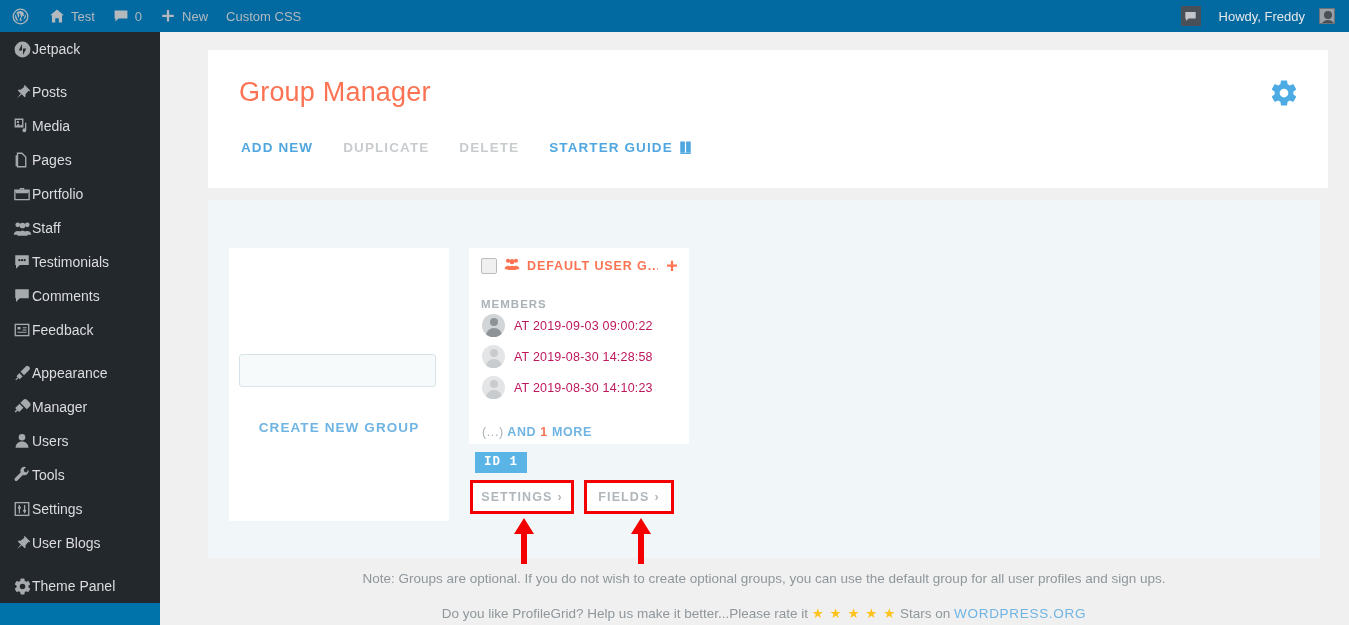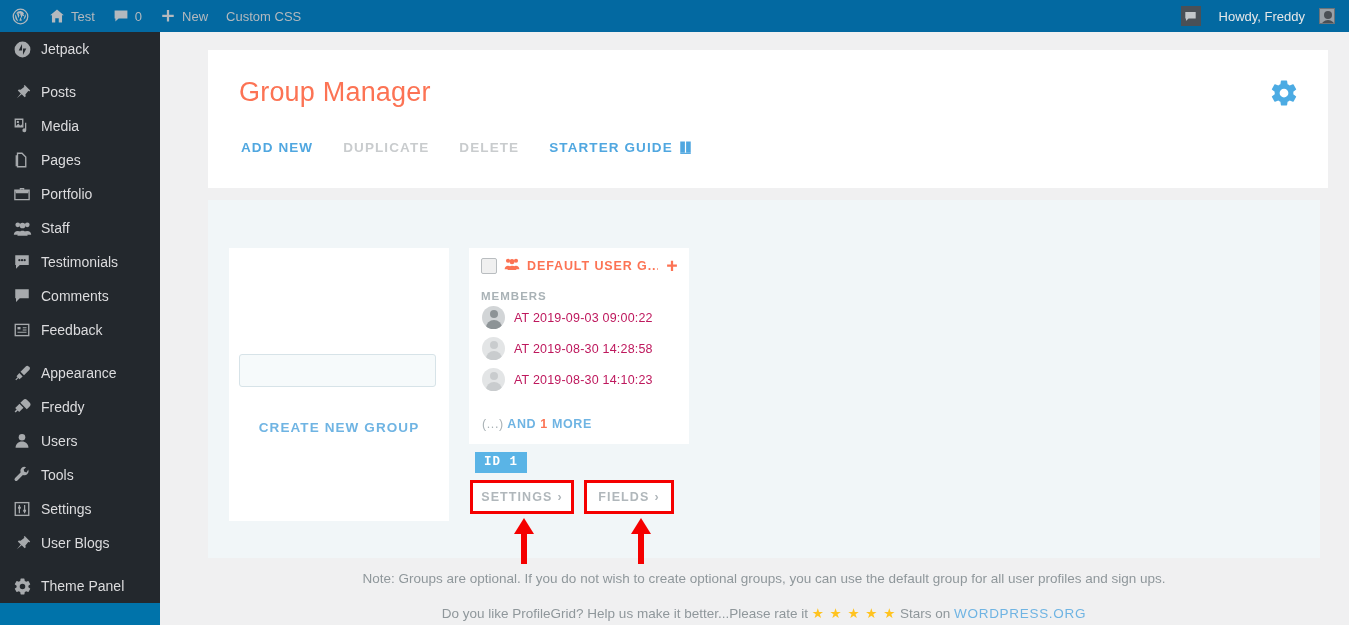--- a/index.html
+++ b/index.html
@@ -49,21 +49,21 @@
   
   #sidebar {
     position: absolute; top: 32px; left: 0;
     width: 160px; height: 593px;
     background: #23282d;
     z-index: 40;
   }
   .menu-item {
     display: flex; align-items: center;
     height: 34px; padding-left: 12px;
-    color: #dcdcde; font-size: 14px; gap: 9px;
+    color: #dcdcde; font-size: 14px; 
   }
   .menu-item .mi-ico {
     width: 20px; height: 20px; display:flex; align-items:center; justify-content:center;
     flex: 0 0 20px;
   }
   .menu-item.active-bottom { background: #0073aa; color: #fff; }
   .menu-sep { height: 9px; }
 
   
   #content {
@@ -141,21 +141,21 @@
   .grp-check {
     width: 16px; height: 16px; background: #f0f0f0;
     border: 1px solid #b9bdc0; border-radius: 2px; flex: 0 0 16px;
   }
   .grp-title {
     color: #fc7354; font-size: 12.5px; font-weight: bold;
     letter-spacing: .9px; white-space: nowrap; overflow: hidden;
   }
   .grp-plus { margin-left: auto; line-height: 0; }
   .members-label {
-    padding: 0 0 0 12px; margin-top: 6px;
+    padding: 0 0 0 12px; margin-top: 14px;
     color: #a9b2b6; font-size: 11.5px; font-weight: bold; letter-spacing: 1px;
   }
   .member-row {
     display: flex; align-items: center; gap: 9px;
     padding-left: 13px; height: 31px;
   }
   .m-av {
     width: 23px; height: 23px; border-radius: 50%;
     background: #e3e5e6; position: relative; overflow: hidden; flex: 0 0 23px;
   }
@@ -372,21 +372,21 @@
       </span>
       <span>Appearance</span>
     </div>
     <div class="menu-item">
       <span class="mi-ico">
         <svg width="19" height="19" viewBox="0 0 24 24" fill="#a7aaad">
           <path d="M12.9 2.5l-3.6 3.6 8.1 8.1 3.6-3.6a3.5 3.5 0 0 0 0-4.9l-3.2-3.2a3.5 3.5 0 0 0-4.9 0z"></path>
           <path d="M8.2 7.2L2.8 12.6l1.8 1.8-2.6 2.6 1.4 1.4 2.6-2.6 1.8 1.8 5.4-5.4z"></path>
         </svg>
       </span>
-      <span>Freddy</span>
+      <span>Manager</span>
     </div>
     <div class="menu-item">
       <span class="mi-ico">
         <svg width="18" height="18" viewBox="0 0 24 24" fill="#a7aaad">
           <circle cx="12" cy="7" r="4.4"></circle>
           <path d="M3.4 21c0-4.7 3.8-8.2 8.6-8.2s8.6 3.5 8.6 8.2z"></path>
         </svg>
       </span>
       <span>Users</span>
     </div>

